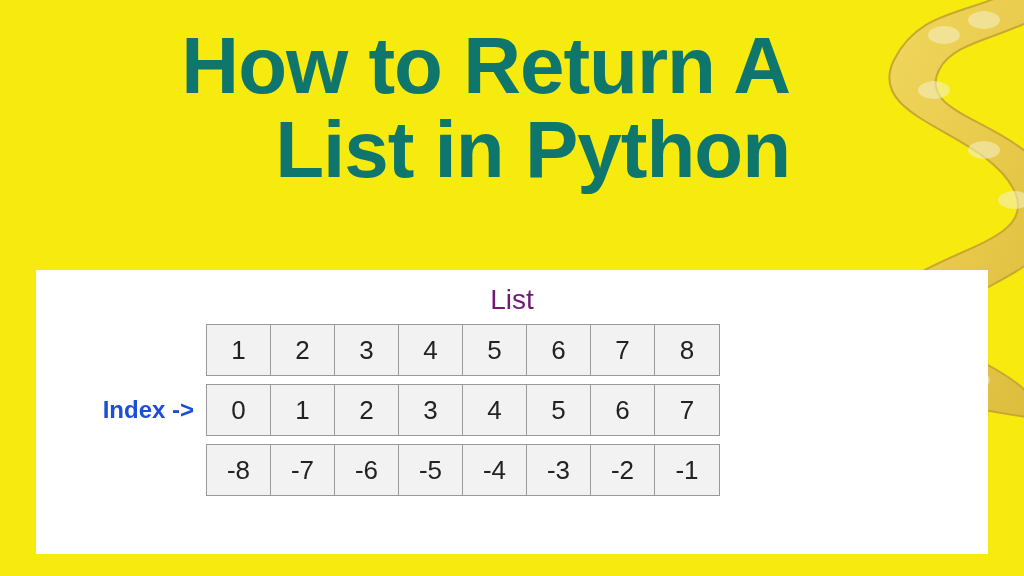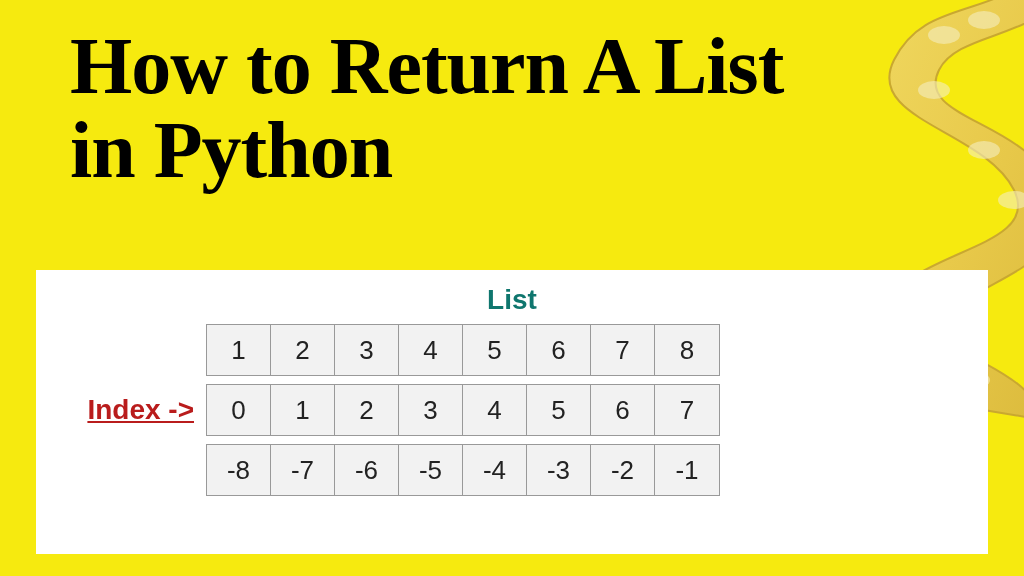--- a/index.html
+++ b/index.html
@@ -12,59 +12,57 @@
     overflow: hidden;
   }
   .title {
     position: absolute;
     top: 24px;
     left: 70px;
     width: 720px;
     font-size: 80px;
     font-weight: 900;
     line-height: 1.05;
-    color: #000000;
+    color: #0f766e;
     letter-spacing: -1px;
-    text-align: left;
-    font-family: Liberation Serif, serif;
+    text-align: right;
   }
   .snake {
     position: absolute;
     top: -20px;
     right: -40px;
     width: 280px;
     height: 440px;
   }
   .panel {
     position: absolute;
     left: 36px;
     bottom: 22px;
     width: 952px;
     height: 284px;
     background: #fff;
     padding: 14px 20px 16px 20px;
   }
   .list-title {
     text-align: center;
     font-size: 28px;
-    font-weight: 700;
+    font-weight: 400;
     margin-bottom: 8px;
-    color: #0f766e;
+    color: #701a75;
   }
   .rowwrap {
     display: flex;
     align-items: center;
     margin: 8px 0;
   }
   .left-label, .right-label {
-    font-size: 28px;
+    font-size: 24px;
     font-weight: 700;
-    color: #b91c1c;
+    color: #1d4ed8;
     white-space: nowrap;
-    text-decoration: underline;
   }
   .left-label { width: 150px; text-align: right; padding-right: 12px; }
   .spacer-left { width: 150px; }
   .right-label { padding-left: 10px; }
   .cells {
     display: flex;
     border: 1px solid #999;
   }
   .cell {
     width: 64px;

